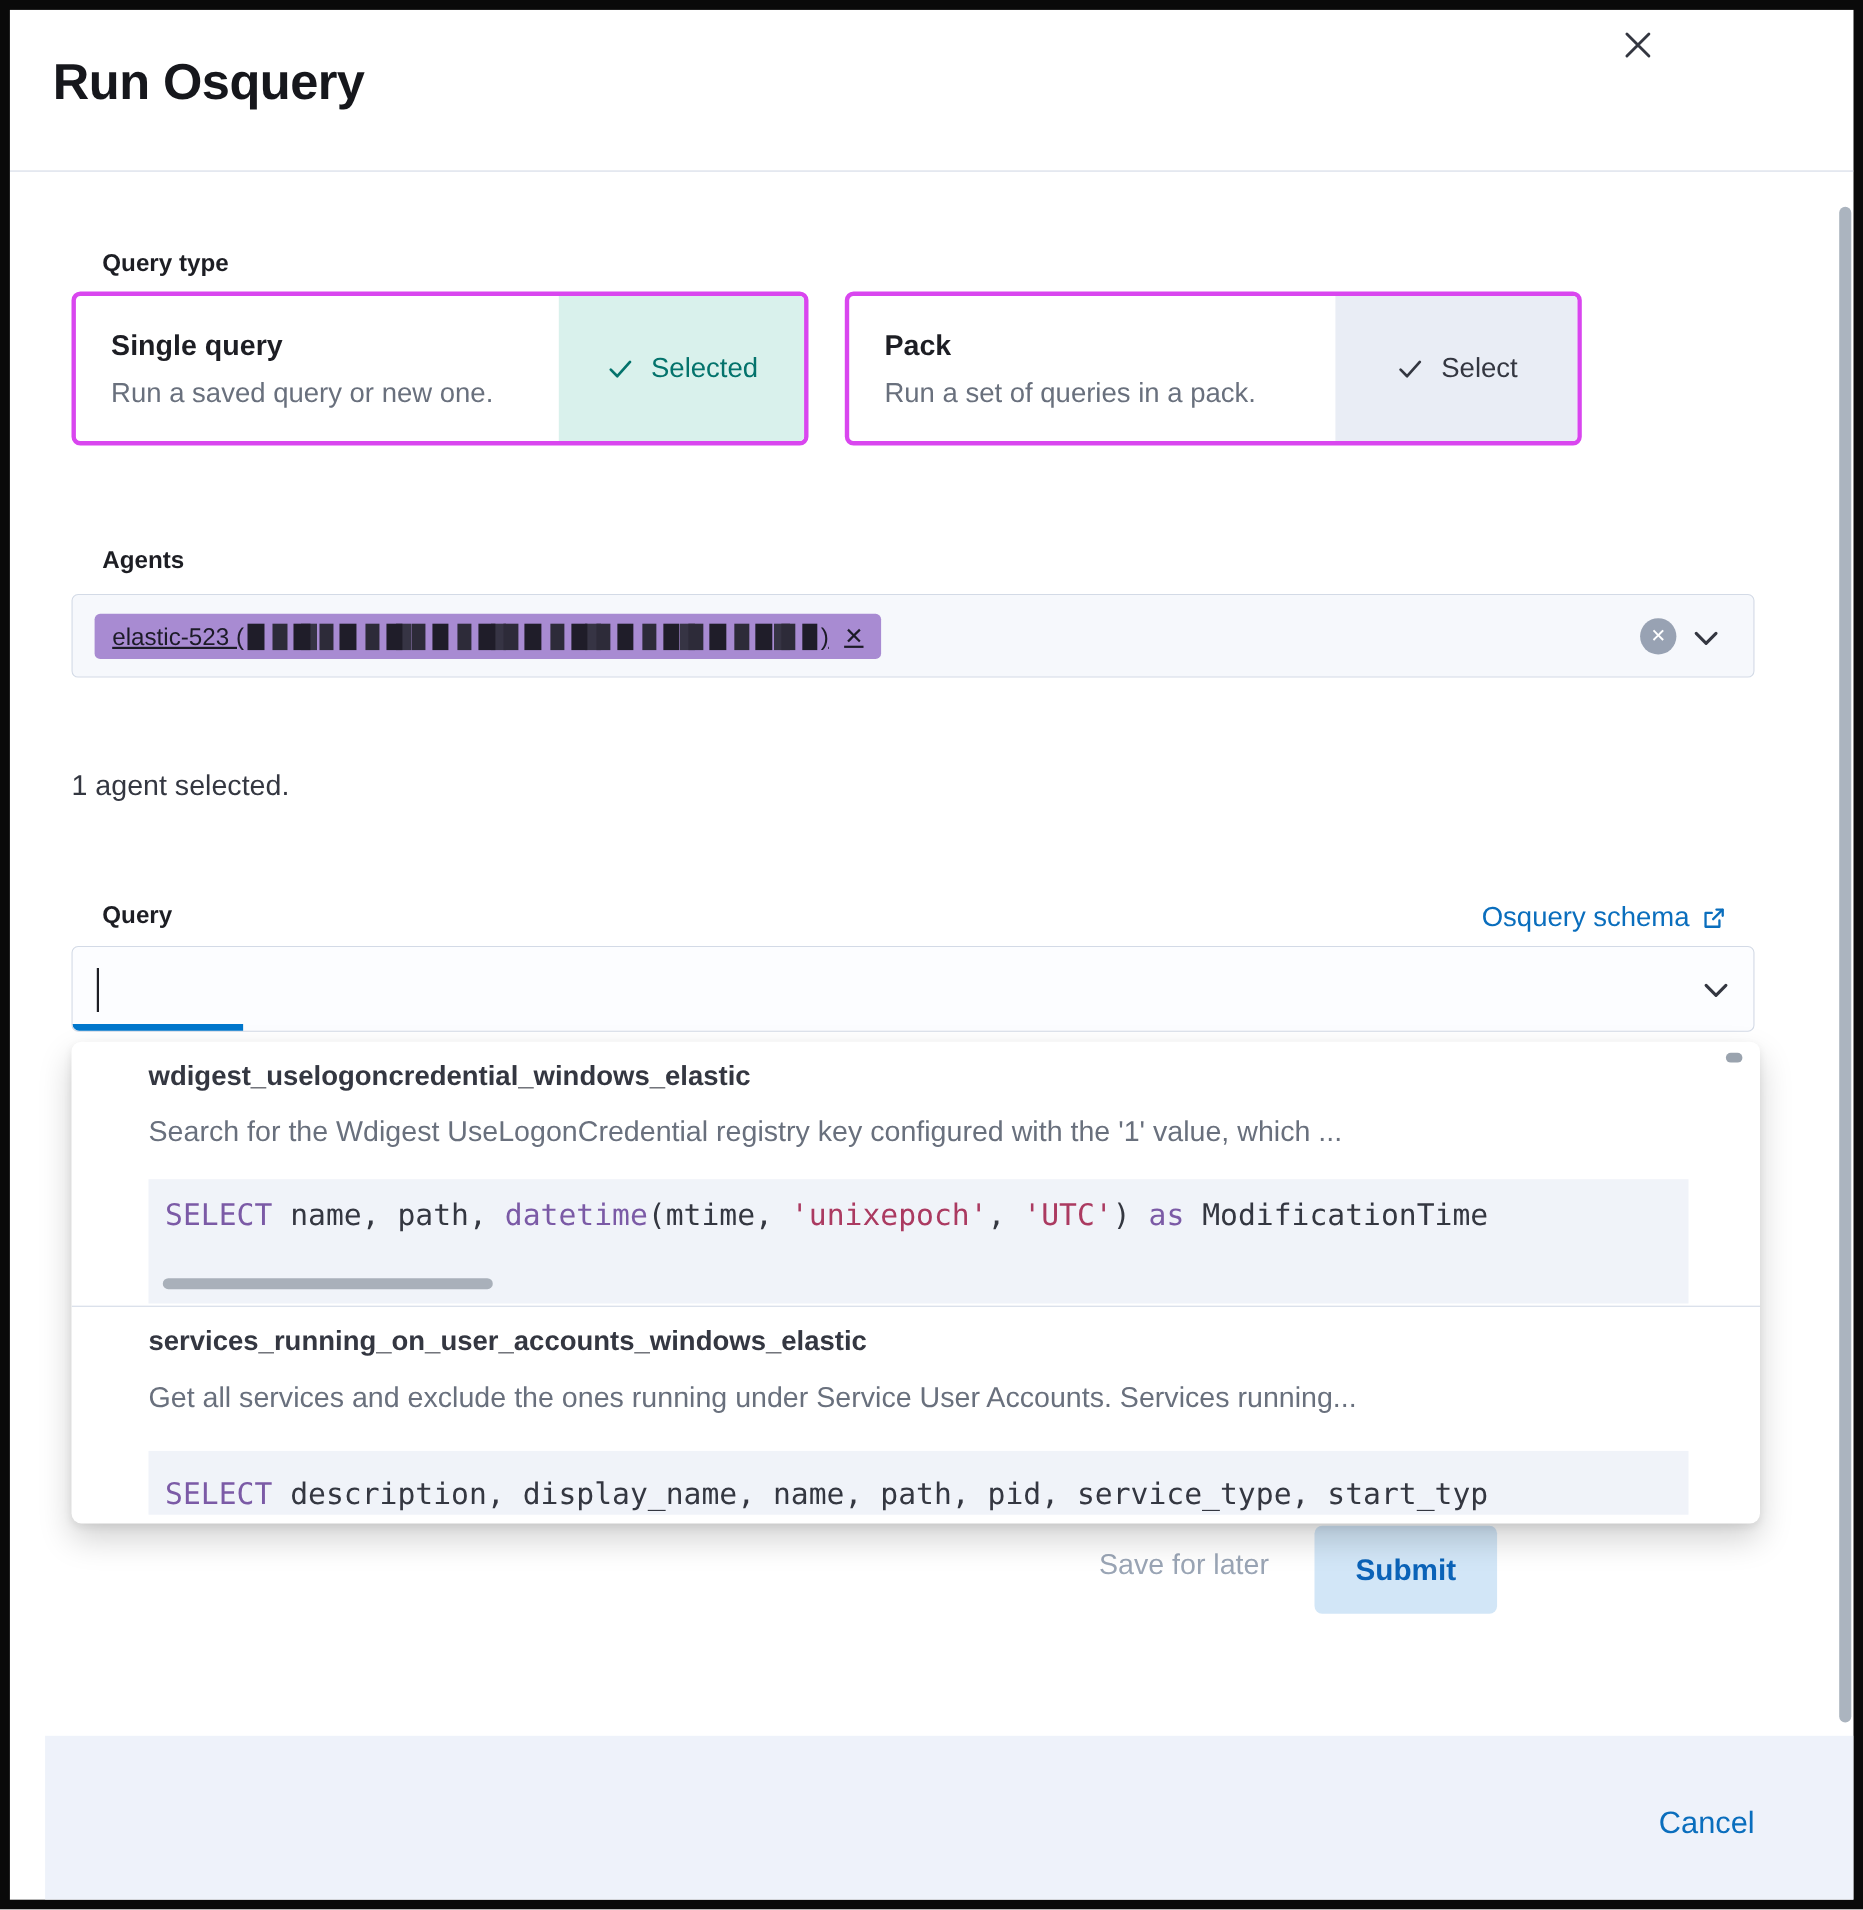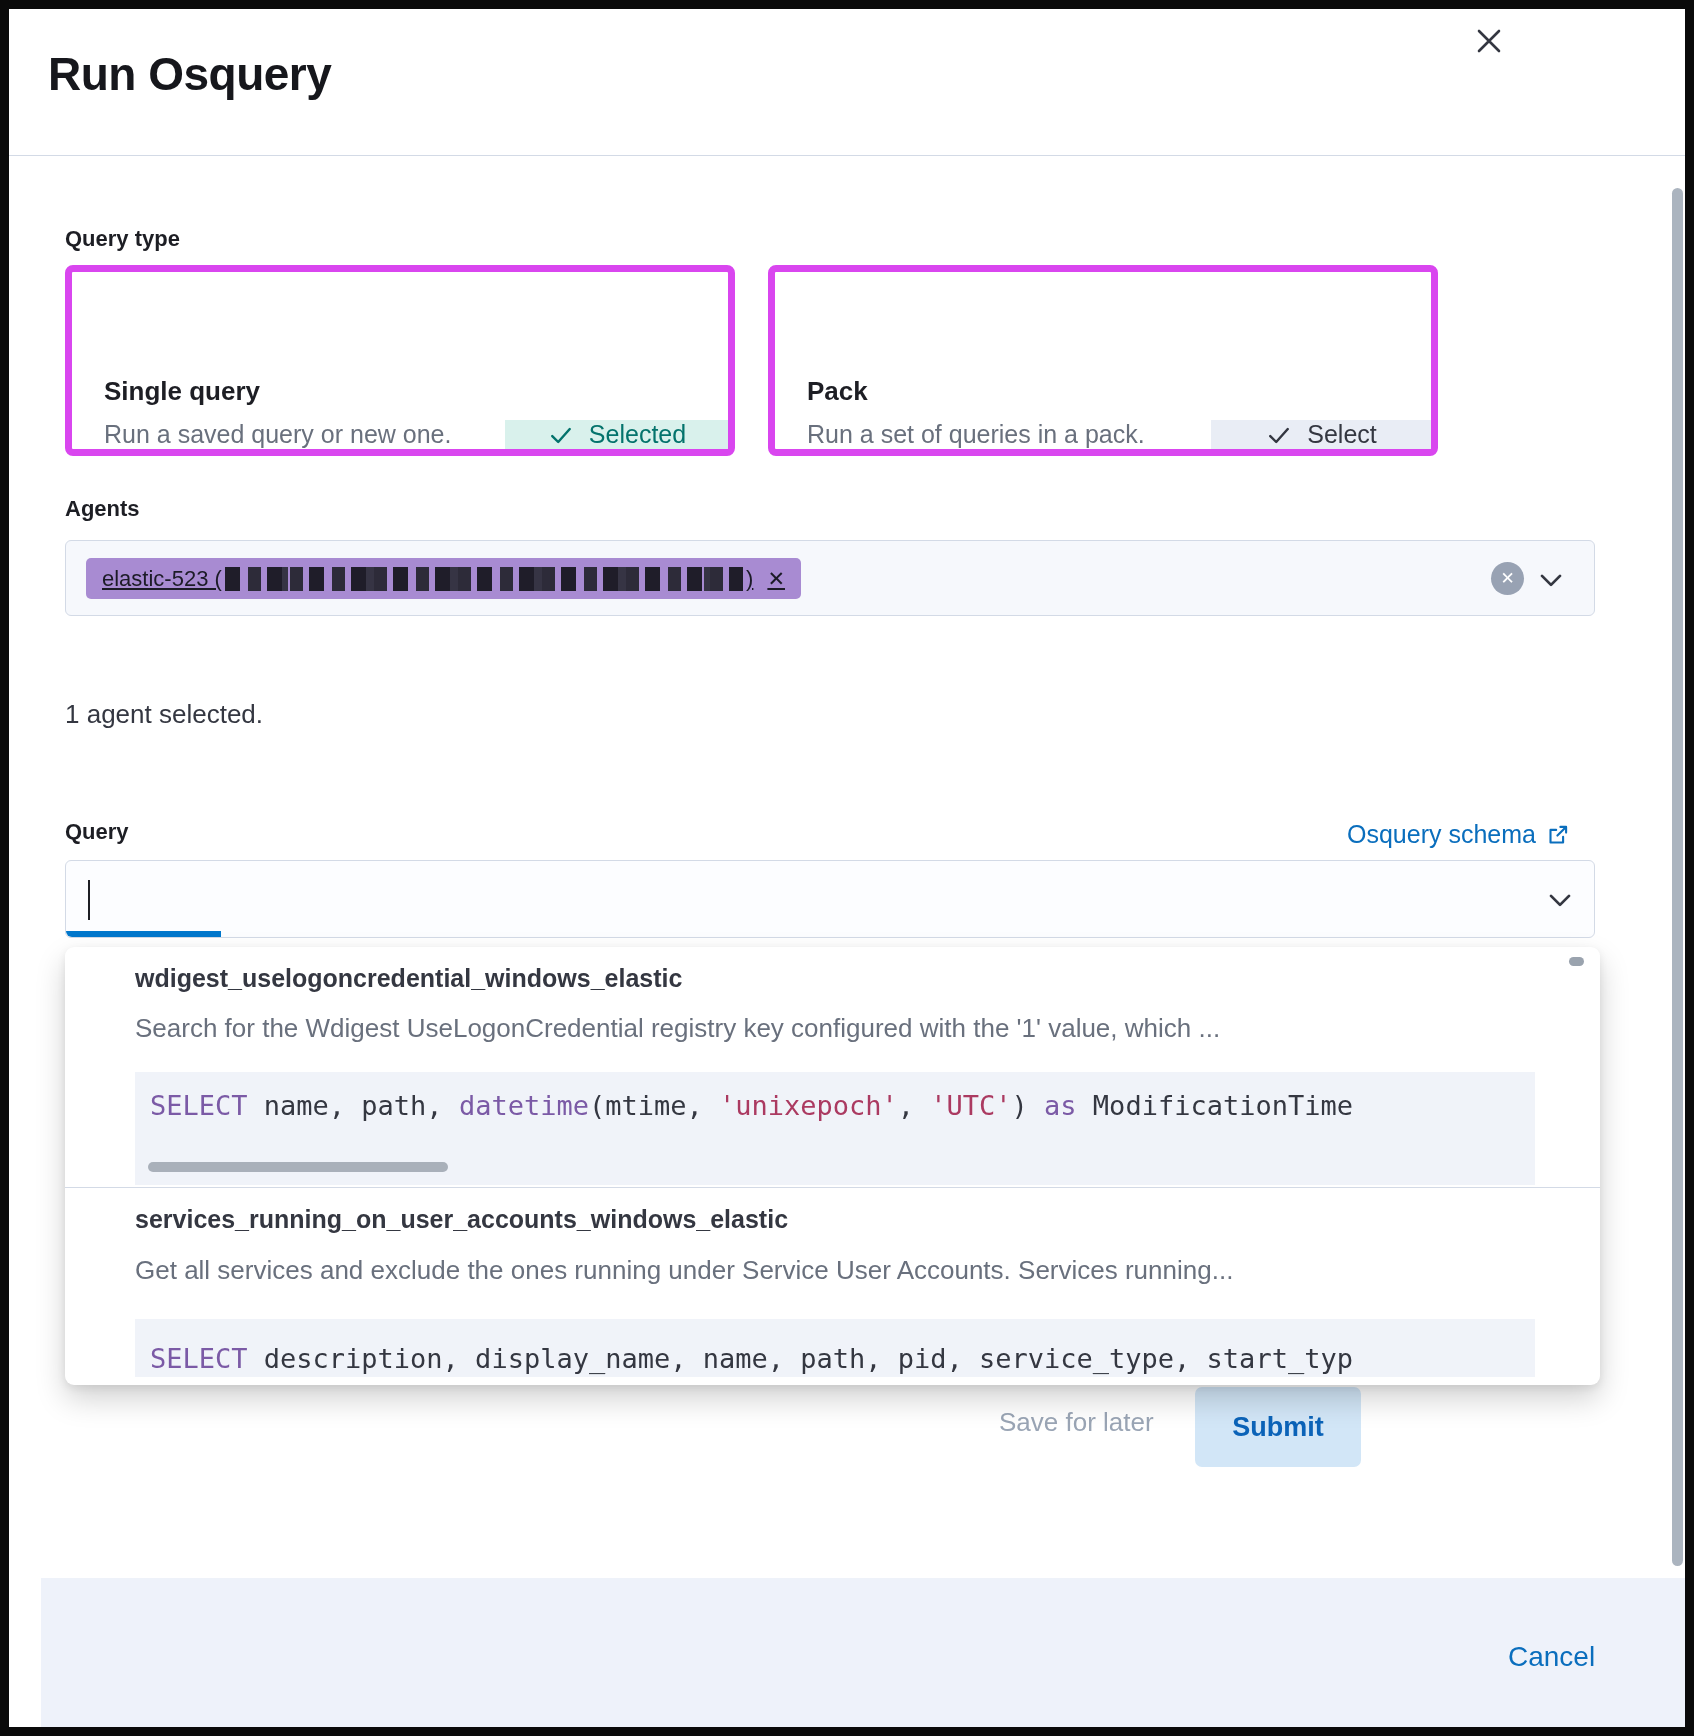--- a/index.html
+++ b/index.html
@@ -9,28 +9,28 @@
   .modal{position:relative;width:100%;height:100%;background:#ffffff;overflow:hidden;}
 
   
   .modal-title{position:absolute;left:39px;top:38px;margin:0;font-size:46px;font-weight:700;
                color:#16171c;letter-spacing:-0.5px;}
   .close-btn{position:absolute;left:1458px;top:10px;width:44px;height:44px;background:none;border:none;
              color:#343741;cursor:pointer;padding:0;}
   .hdr-divider{position:absolute;left:0;right:0;top:146px;height:1px;background:#d3dae6;}
 
   
-  .form-label{position:absolute;font-size:22px;font-weight:700;color:#1d1e24;}
+  .form-label{position:absolute;font-size:22px;font-weight:700;color:#1d1e24;margin-left:28px;}
   .qt-label{left:56px;top:217px;}
   .agents-label{left:56px;top:487px;}
   .query-label{left:56px;top:810px;}
 
   
-  .card{position:absolute;top:256px;height:191px;background:#fff;border:7px solid #d946ef;
-        border-radius:8px;display:flex;overflow:hidden;cursor:pointer;align-items:flex-end;}
+  .card{position:absolute;top:256px;height:140px;background:#fff;border:4px solid #d946ef;
+        border-radius:8px;display:flex;overflow:hidden;cursor:pointer;}
   .card-single{left:56px;width:670px;}
   .card-pack{left:759px;width:670px;}
   .card-main{flex:1;display:flex;flex-direction:column;justify-content:center;padding-left:32px;gap:13px;}
   .card-title{font-size:26px;font-weight:700;color:#1d1e24;}
   .card-sub{font-size:25px;color:#69707d;}
   .card-side{display:flex;align-items:center;justify-content:center;gap:14px;font-size:25px;font-weight:500;}
   .side-teal{width:223px;background:#d9f1ec;color:#04736c;}
   .side-gray{width:220px;background:#e9edf5;color:#343741;}
 
   

